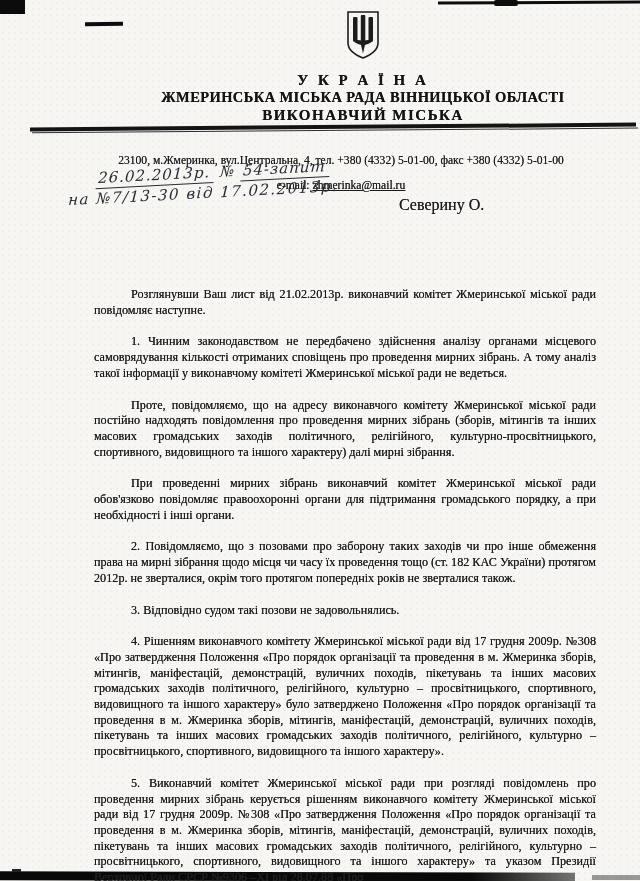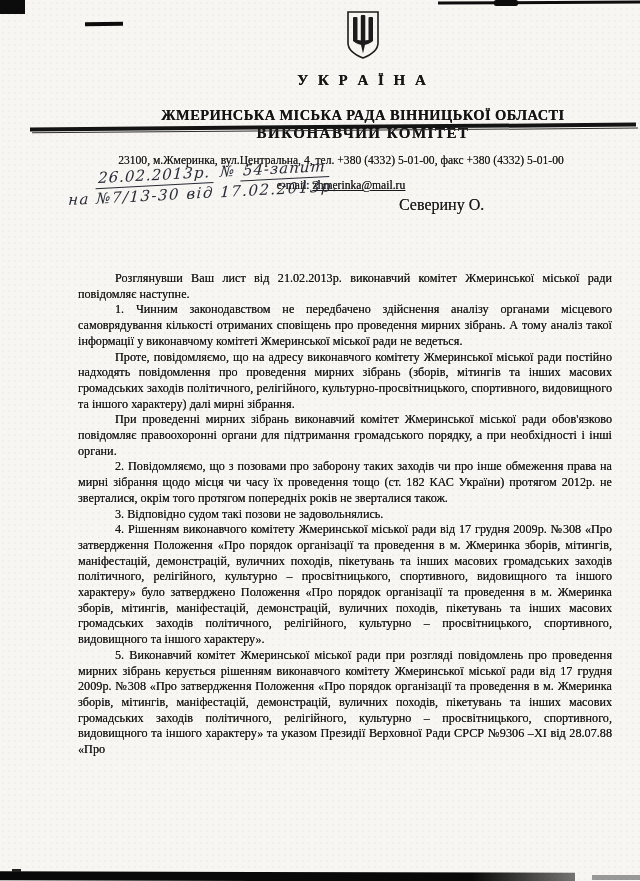--- a/index.html
+++ b/index.html
@@ -27,21 +27,21 @@
   .a-dot-bl{left:12px;top:869px;width:9px;height:3px;background:#222;}
 
   
   .letterhead{position:absolute;left:86px;top:10px;width:554px;text-align:center;}
   .emblem{display:block;margin:0 auto 12px auto;}
   .country{
     font-weight:bold;font-size:15px;letter-spacing:3px;color:#161616;
     text-shadow:0 0 0.4px #333;
   }
   .org{
-    font-weight:bold;font-size:14.5px;letter-spacing:0.4px;margin-top:18px;color:#141414;
+    font-weight:bold;font-size:14.5px;letter-spacing:0.4px;margin-top:0;color:#141414;
     text-shadow:0 0 0.4px #333;
   }
   .dept{
     font-weight:bold;font-size:15px;letter-spacing:1.5px;margin-top:1px;color:#141414;
     text-shadow:0 0 0.4px #333;
   }
   .rule{
     position:absolute;left:30px;top:125px;width:606px;height:3.5px;background:#141414;
     transform:rotate(-0.45deg);
   }
@@ -68,21 +68,21 @@
     position:absolute;left:399px;top:196px;font-size:16px;color:#1a1a1a;
     text-shadow:0 0 0.3px #444;
   }
 
   
   .body-text{
     position:absolute;left:78px;top:271px;width:534px;
     font-size:12.2px;line-height:15.7px;color:#191919;
     text-align:justify;text-shadow:0 0 0.35px #3a3a3a;
   }
-  .body-text p{margin:0;text-indent:37px;}
+  .body-text p{margin:16px;text-indent:37px;}
 </style>
 </head>
 <body>
 
 <div class="page">
 
   <div class="artifact a-corner-tl"></div>
   <div class="artifact a-dash-tl"></div>
   <div class="artifact a-line-tr"></div>
   <div class="artifact a-blob-tr"></div>
@@ -95,21 +95,21 @@
       <path d="M6 2 H36 V33 Q36 42 21 48 Q6 42 6 33 Z" fill="none" stroke="#1c1c1c" stroke-width="1.6"></path>
       <rect x="11" y="7" width="4.5" height="23" rx="1" fill="#1c1c1c"></rect>
       <rect x="18.8" y="5" width="4.5" height="28" rx="1" fill="#1c1c1c"></rect>
       <rect x="26.5" y="7" width="4.5" height="23" rx="1" fill="#1c1c1c"></rect>
       <path d="M11 27 Q21 35 31 27 L31 31 Q21 39 11 31 Z" fill="#1c1c1c"></path>
       <rect x="16" y="30.5" width="10" height="2.5" fill="#1c1c1c"></rect>
       <path d="M18.6 33 L21 43.5 L23.4 33 Z" fill="#1c1c1c"></path>
     </svg>
     <div class="country">У К Р А Ї Н А</div>
     <div class="org">ЖМЕРИНСЬКА МІСЬКА РАДА ВІННИЦЬКОЇ ОБЛАСТІ</div>
-    <div class="dept">ВИКОНАВЧИЙ КОМІТЕТ</div>
+    <div class="dept">ВИКОНАВЧИЙ МІСЬКА</div>
   </div>
 
   <div class="rule"></div>
 
   <div class="contact">
     <div class="address">23100, м.Жмеринка, вул.Центральна, 4,  тел. +380 (4332) 5-01-00, факс +380 (4332) 5-01-00</div>
     <div class="email-line">
       <span>e-mail:</span>
       <span class="email">zhmerinka@mail.ru</span>
     </div>

